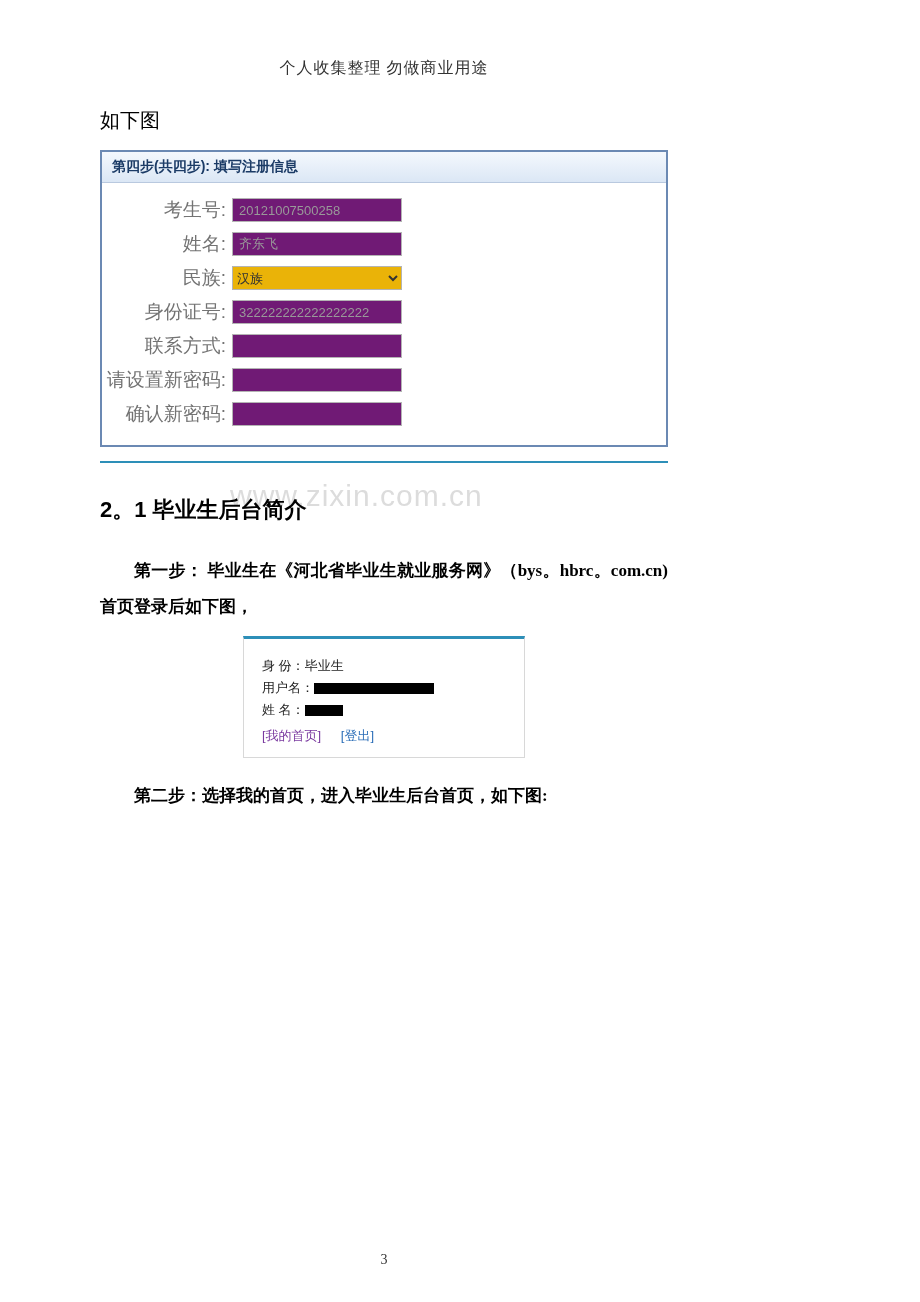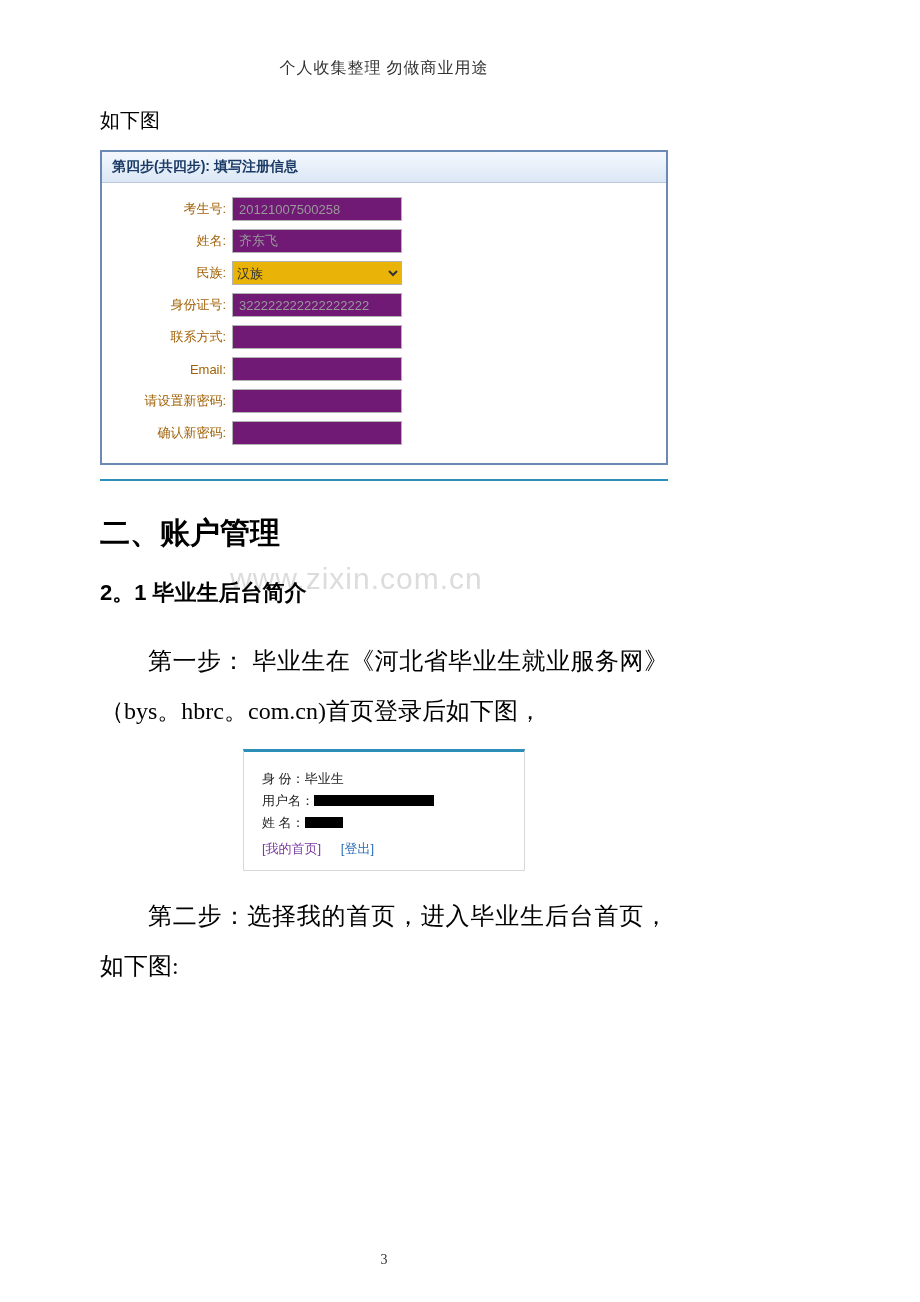--- a/index.html
+++ b/index.html
@@ -50,22 +50,22 @@
   }
   .frow {
     display: flex;
     align-items: center;
     padding: 4px 0;
   }
   .flabel {
     width: 130px;
     text-align: right;
     padding-right: 6px;
-    font-size: 13px;
-    color: #a16207;
+    font-size: 19px;
+    color: #737373;
   }
   .fin {
     width: 170px;
     height: 24px;
     border: 1px solid #b4b4b4;
     padding: 2px 6px;
     font-size: 13px;
     color: #999;
     background: #701a75;
     font-family: Arial, sans-serif;
@@ -120,24 +120,25 @@
     top: -16px;
     font-size: 30px;
     color: #dcdcdc;
     letter-spacing: 1px;
     font-family: Arial, sans-serif;
     font-weight: normal;
     pointer-events:none;
     z-index: -1;
   }
   .para {
-    font-size: 24px;
+    font-size: 17px;
     line-height: 2.1;
     text-align: justify;
     margin: 0 0 12px 0;
+    font-weight: bold;
   }
   .indent { text-indent: 2em; }
   
   .shot2-wrap { display:flex; justify-content:center; margin: 0 0 20px 0;}
   .shot2 {
     width: 282px;
     border-top: 3px solid #2d8fb8;
     border-left: 1px solid #d8d8d8;
     border-right: 1px solid #d8d8d8;
     border-bottom: 1px solid #d8d8d8;
@@ -196,37 +197,32 @@
       </div>
       <div class="frow">
         <div class="flabel">身份证号:</div>
         <input class="fin" readonly="" value="322222222222222222" style="">
       </div>
       <div class="frow">
         <div class="flabel">联系方式:</div>
         <input class="fin" value="" style="">
       </div>
       <div class="frow">
-        <div class="flabel">Email:</div>
-        <input class="fin" value="" style="">
-      </div>
-      <div class="frow">
         <div class="flabel">请设置新密码:</div>
         <input class="fin" type="password" value="" style="">
       </div>
       <div class="frow">
         <div class="flabel">确认新密码:</div>
         <input class="fin" type="password" value="" style="">
       </div>
     </div>
   </div>
 
   <hr class="hr-sep">
 
-  <div class="h2">二、账户管理</div>
 
   <div class="h3">
     <span class="watermark">www.zixin.com.cn</span>
     <span>2。1 毕业生后台简介</span>
   </div>
 
   <p class="para indent">第一步：  毕业生在《河北省毕业生就业服务网》（bys。hbrc。com.cn)首页登录后如下图，</p>
 
   <div class="shot2-wrap">
     <div class="shot2">

